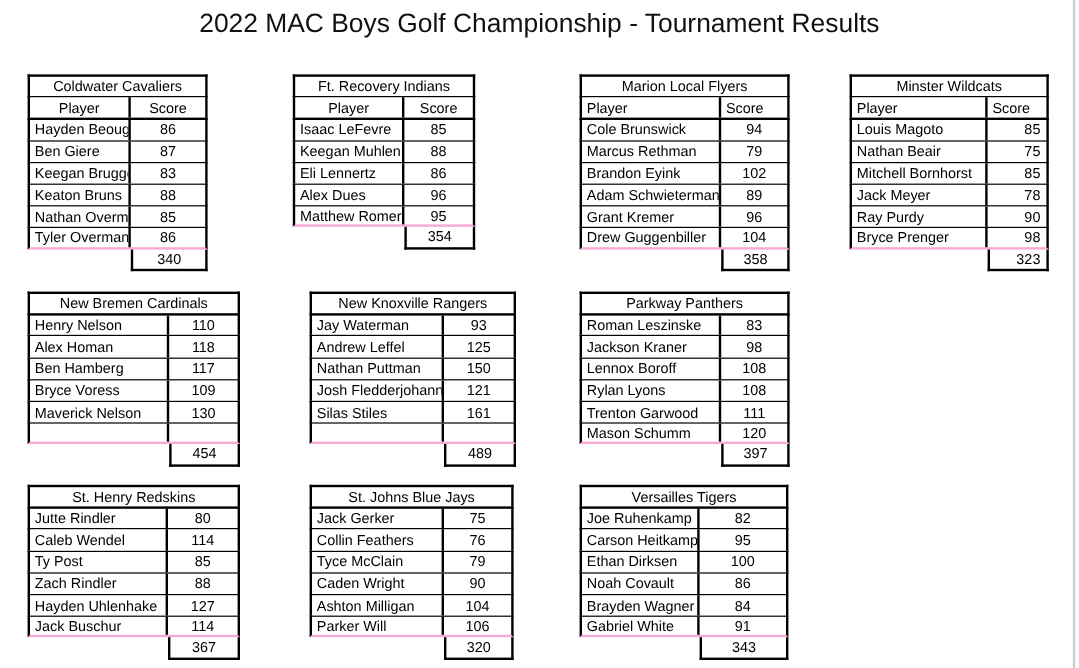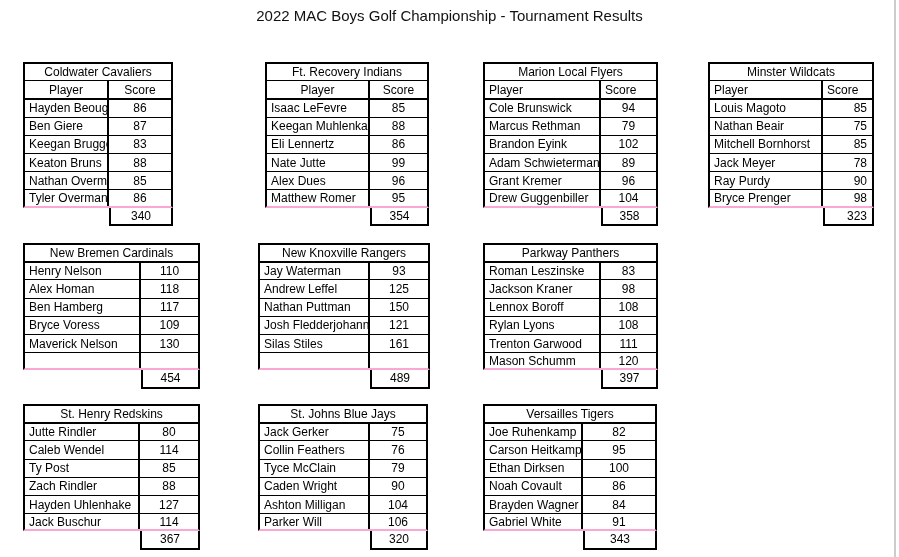--- a/index.html
+++ b/index.html
@@ -2,21 +2,21 @@
 <html><head>
 <meta charset="utf-8">
 <style>
   html,body{margin:0;padding:0;}
   body{
     width:899px;height:557px;background:#ffffff;color:#000;
     font-family:"Liberation Sans", sans-serif;position:relative;overflow:hidden;
   }
   .page-title{
     position:absolute;top:7px;left:0;width:899px;margin:0;
-    text-align:center;font-size:15px;font-weight:400;color:#111;
+    text-align:center;font-size:22px;font-weight:400;color:#111;
   }
   .page-edge{
     position:absolute;left:894px;top:0;width:2px;height:557px;background:#cccccc;
   }
   .grid{position:absolute;background:#fff;}
   .trow{
     display:flex;align-items:stretch;box-sizing:border-box;height:18.2px;
     border-left:2px solid #000;border-right:2px solid #000;border-top:1px solid #000;
     font-size:12px;
   }
@@ -29,21 +29,21 @@
     padding-left:4px;white-space:nowrap;overflow:hidden;}
   .cell-player.al-center{justify-content:center;padding-left:0;}
   .cell-score{display:flex;align-items:center;justify-content:center;box-sizing:border-box;
     border-left:2px solid #000;white-space:nowrap;}
   .cell-score.al-left{justify-content:flex-start;padding-left:4px;}
   .cell-score.al-right{justify-content:flex-end;padding-right:5px;}
   .cell-spacer{flex:1;}
   .total-row .cell-score{border-right:2px solid #000;border-bottom:2px solid #000;}
   
   .t0{left:23px;top:62px;width:150px;}  .t0 .cell-score{width:64px;}
-  .t1{left:265px;top:62px;width:164px;} .t1 .cell-score{width:59px;}
+  .t1{left:244px;top:62px;width:152px;} .t1 .cell-score{width:59px;}
   .t2{left:483px;top:62px;width:175px;} .t2 .cell-score{width:57px;}
   .t3{left:708px;top:62px;width:166px;} .t3 .cell-score{width:51px;}
   .t4{left:23px;top:243px;width:177px;} .t4 .cell-score{width:59px;}
   .t5{left:258px;top:243px;width:172px;}.t5 .cell-score{width:60px;}
   .t6{left:483px;top:243px;width:175px;}.t6 .cell-score{width:57px;}
   .t7{left:23px;top:404px;width:177px;} .t7 .cell-score{width:60px;}
   .t8{258px}
   .t8{left:258px;top:404px;width:170px;}.t8 .cell-score{width:58px;}
   .t9{left:483px;top:404px;width:174px;}.t9 .cell-score{width:74px;}
 </style>
@@ -103,24 +103,20 @@
       </div>
       <div class="trow">
         <div class="cell-player">Keegan Muhlenkamp</div>
         <div class="cell-score al-center">88</div>
       </div>
       <div class="trow">
         <div class="cell-player">Eli Lennertz</div>
         <div class="cell-score al-center">86</div>
       </div>
       <div class="trow">
-        <div class="cell-player">Nate Jutte</div>
-        <div class="cell-score al-center">99</div>
-      </div>
-      <div class="trow">
         <div class="cell-player">Alex Dues</div>
         <div class="cell-score al-center">96</div>
       </div>
       <div class="trow lastbody">
         <div class="cell-player">Matthew Romer</div>
         <div class="cell-score al-center">95</div>
       </div>
       <div class="trow total-row">
         <div class="cell-spacer"></div>
         <div class="cell-score al-center">354</div>

